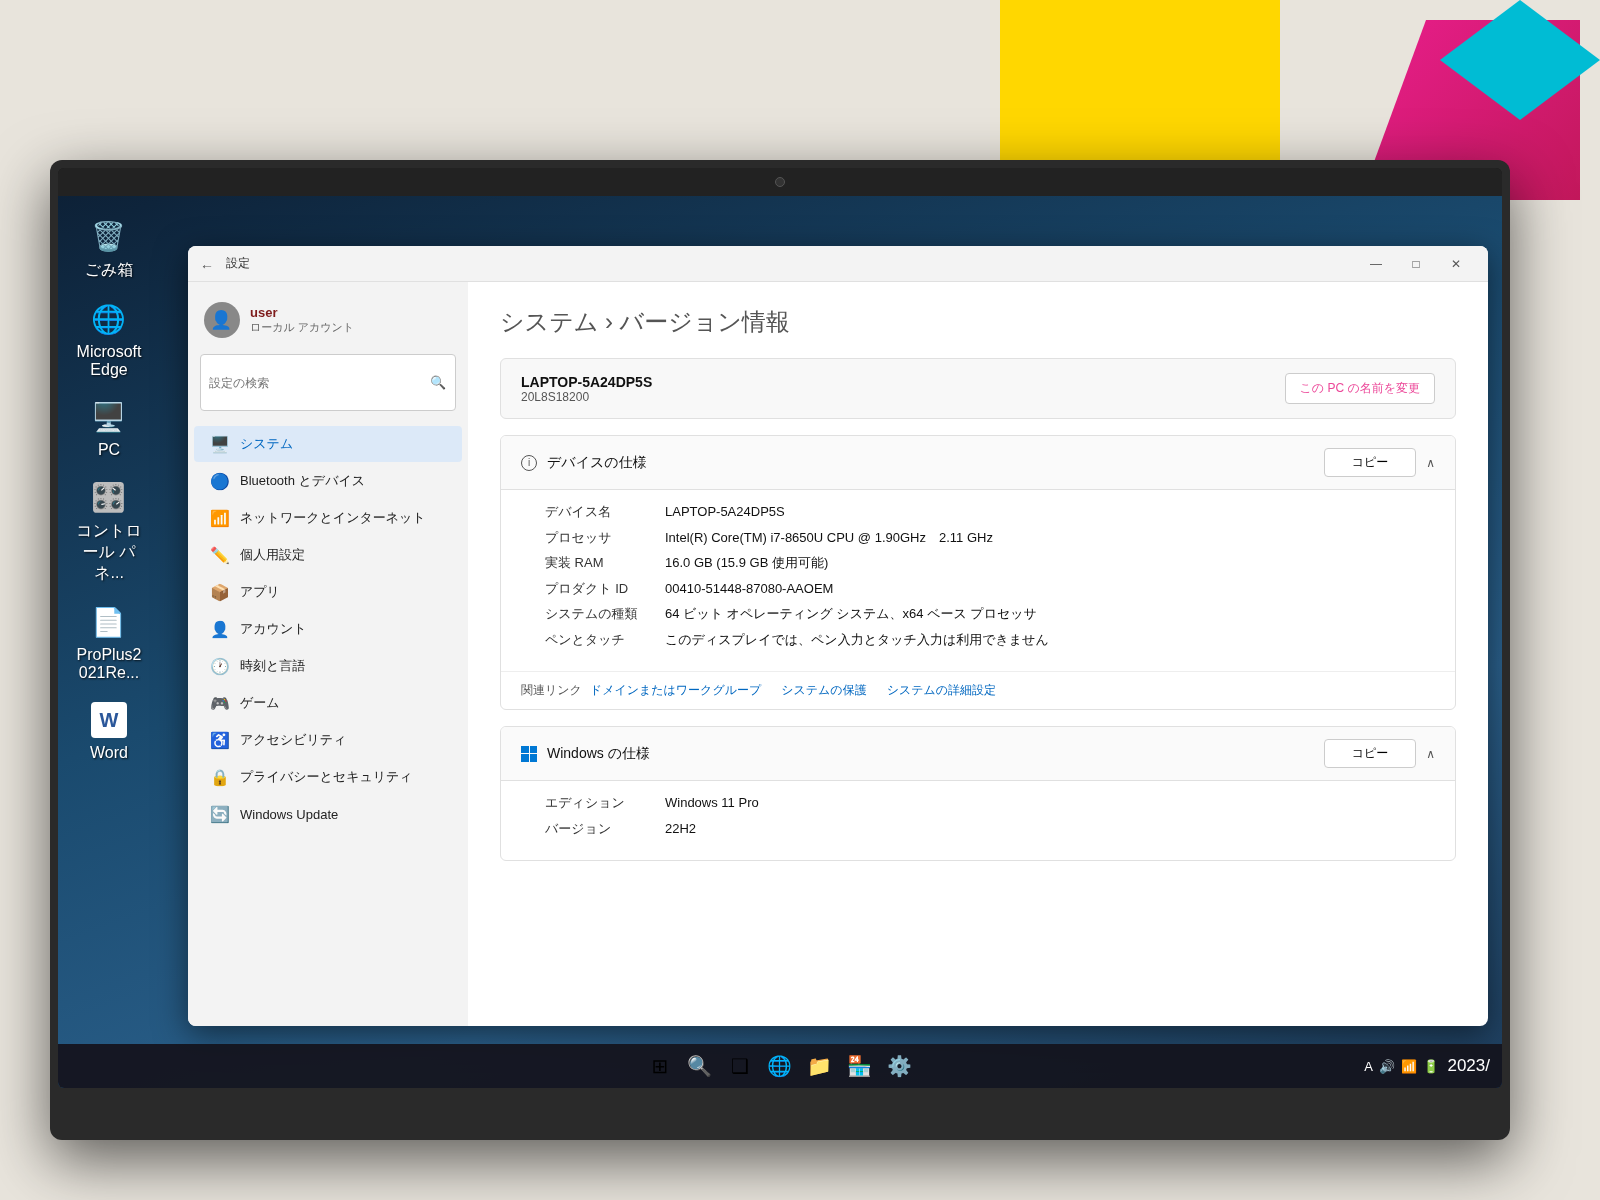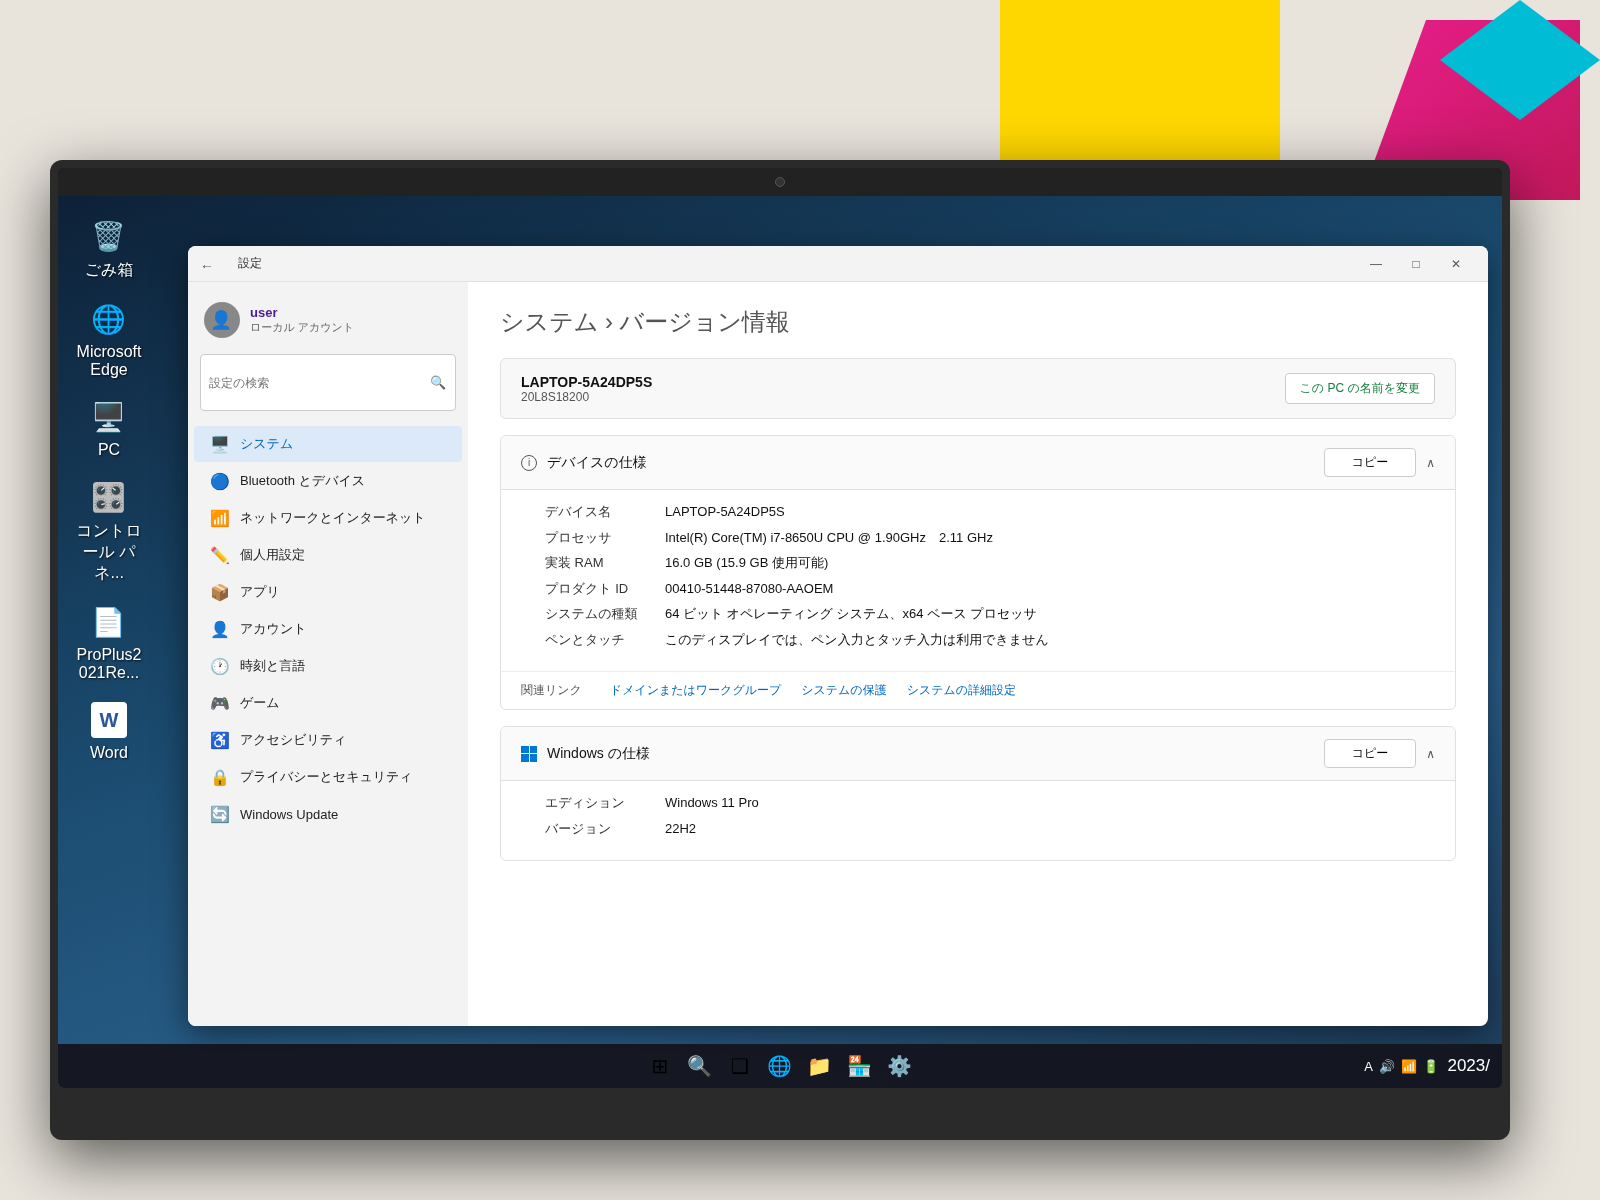--- a/index.html
+++ b/index.html
@@ -173,21 +173,21 @@
       flex: 1;
     }
     .nav-back {
       color: #555;
       font-size: 14px;
       cursor: pointer;
     }
     .title-bar-title {
       font-size: 12px;
       color: #333;
-      margin-left: 16px;
+      margin-left: 4px;
     }
     .title-bar-controls {
       display: flex;
       gap: 0;
     }
     .title-btn {
       width: 40px;
       height: 32px;
       display: flex;
       align-items: center;
@@ -226,21 +226,21 @@
       border-radius: 50%;
       display: flex;
       align-items: center;
       justify-content: center;
       color: white;
       font-size: 18px;
     }
     .user-info .user-name {
       font-size: 13px;
       font-weight: 600;
-      color: #4c1d95;
+      color: #7f1d1d;
     }
     .user-info .user-type {
       font-size: 11px;
       color: #666;
     }
 
     
     .search-box {
       margin: 0 12px 12px;
       display: flex;
@@ -314,21 +314,21 @@
     }
     .device-name-info .device-name { font-size: 14px; font-weight: 600; color: #111; }
     .device-name-info .device-model { font-size: 12px; color: #555; }
     .rename-btn {
       background: white;
       border: 1px solid #ccc;
       border-radius: 4px;
       padding: 6px 14px;
       font-size: 12px;
       cursor: pointer;
-      color: #15803d;
+      color: #ec4899;
     }
 
     
     .spec-section {
       border: 1px solid #e0e0e0;
       border-radius: 6px;
       margin-bottom: 16px;
       overflow: hidden;
     }
     .spec-header {
@@ -384,21 +384,21 @@
     
     .related-links {
       display: flex;
       gap: 0;
       padding: 10px 20px;
       border-top: 1px solid #eee;
       font-size: 12px;
     }
     .related-link-label {
       color: #555;
-      margin-right: 28px;
+      margin-right: 8px;
       font-weight: 500;
     }
     .related-link {
       color: #0067c0;
       cursor: pointer;
       margin-right: 20px;
       text-decoration: none;
     }
 
     

